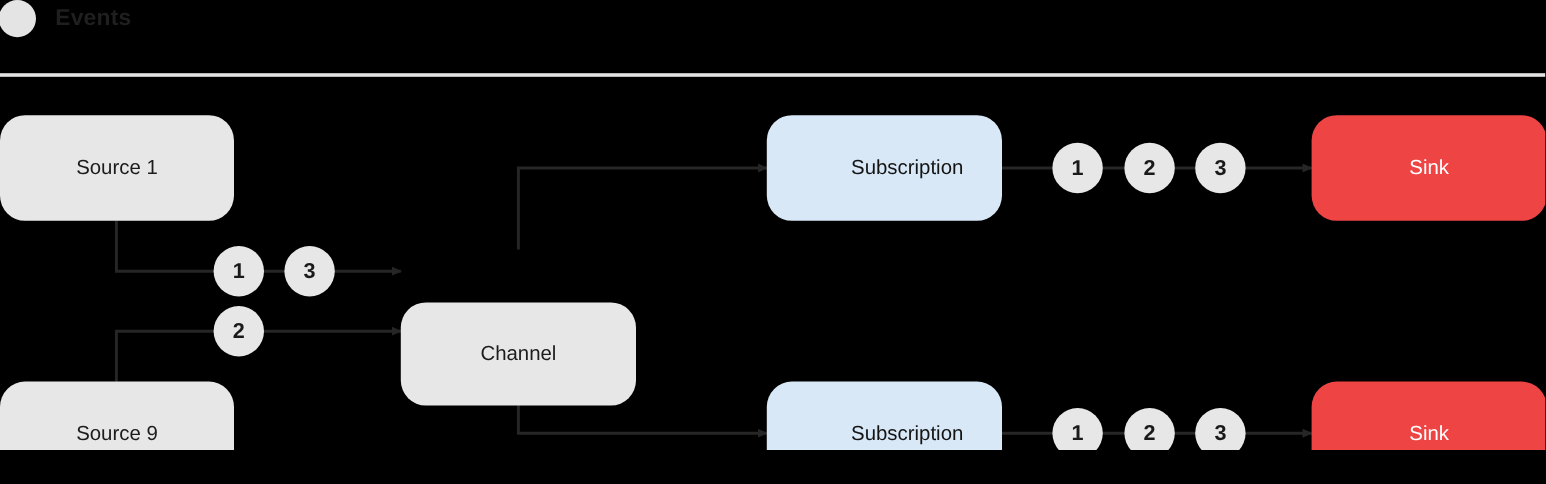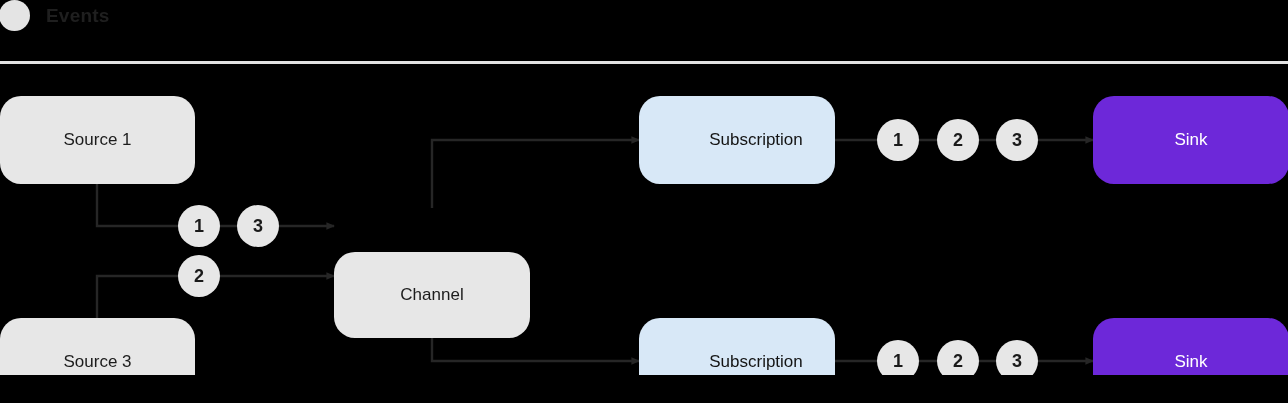--- a/index.html
+++ b/index.html
@@ -67,21 +67,21 @@
   .node.source, .node.channel {
     background: #e7e7e7;
     color: #1c1c1c;
   }
   .node.subscription {
     background: #d8e8f7;
     color: #141414;
     padding-left: 38px;
   }
   .node.sink {
-    background: #6d28d9;
+    background: #ef4444;
     color: #ffffff;
   }
 
   #node-source-1  { left: 0px;    top: 96px;  width: 195px; height: 88px; }
   #node-source-2  { left: 0px;    top: 318px; width: 195px; height: 88px; }
   #node-channel   { left: 334px;  top: 208px; width: 196px; height: 86px; margin-top: 44px; }
   #node-sub-1     { left: 639px;  top: 96px;  width: 196px; height: 88px; }
   #node-sub-2     { left: 639px;  top: 318px; width: 196px; height: 88px; }
   #node-sink-1    { left: 1093px; top: 96px;  width: 196px; height: 88px; }
   #node-sink-2    { left: 1093px; top: 318px; width: 196px; height: 88px; }
@@ -133,21 +133,21 @@
 
       <path d="M835,361 L1093,361" marker-end="url(#arrow)"></path>
     </g>
   </svg>
 
   <div class="node source" id="node-source-1">
     <span>Source 1</span>
   </div>
 
   <div class="node source" id="node-source-2">
-    <span>Source 3</span>
+    <span>Source 9</span>
   </div>
 
   <div class="node channel" id="node-channel">
     <span>Channel</span>
   </div>
 
   <div class="node subscription" id="node-sub-1">
     <span>Subscription</span>
   </div>
 

